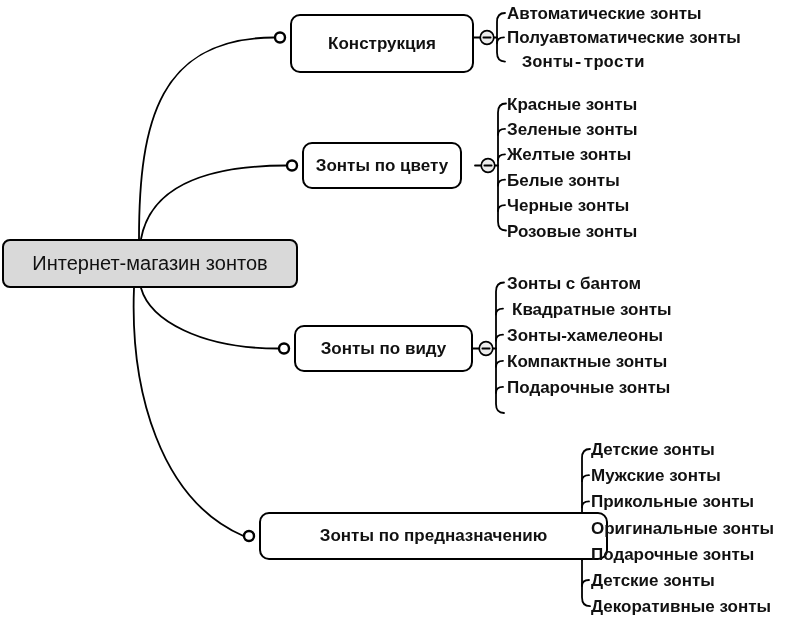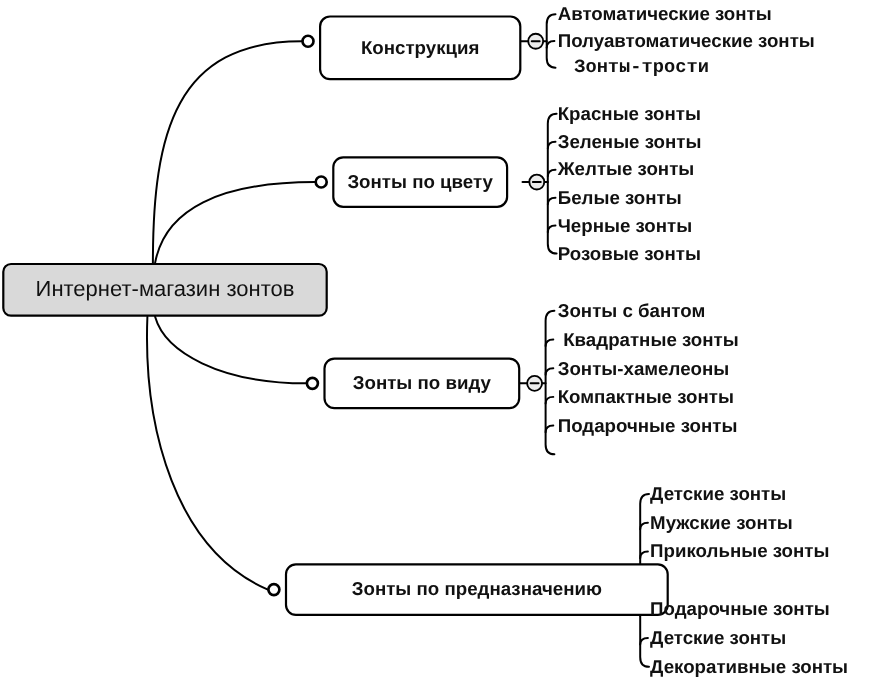--- a/index.html
+++ b/index.html
@@ -104,16 +104,17 @@
     <div class="leaf" style="left: 512px; top: 308.6px;">Квадратные зонты</div>
     <div class="leaf" style="left: 507px; top: 334.7px;">Зонты-хамелеоны</div>
     <div class="leaf" style="left: 507px; top: 360.8px;">Компактные зонты</div>
     <div class="leaf" style="left: 507px; top: 386.9px;">Подарочные зонты</div>
     <div class="node branch" style="left: 259px; top: 512px; width: 349px; height: 48px;">
       <span>Зонты по предназначению</span>
     </div>
     <div class="leaf" style="left: 591px; top: 449px;">Детские зонты</div>
     <div class="leaf" style="left: 591px; top: 475.2px;">Мужские зонты</div>
     <div class="leaf" style="left: 591px; top: 501.4px;">Прикольные зонты</div>
+    <div class="leaf" style="left: 591px; top: 527.6px;">Оригинальные зонты</div>
     <div class="leaf" style="left: 591px; top: 553.8px;">Подарочные зонты</div>
     <div class="leaf" style="left: 591px; top: 580px;">Детские зонты</div>
     <div class="leaf" style="left: 591px; top: 606.2px;">Декоративные зонты</div>
   </div>
 
 </body></html>

